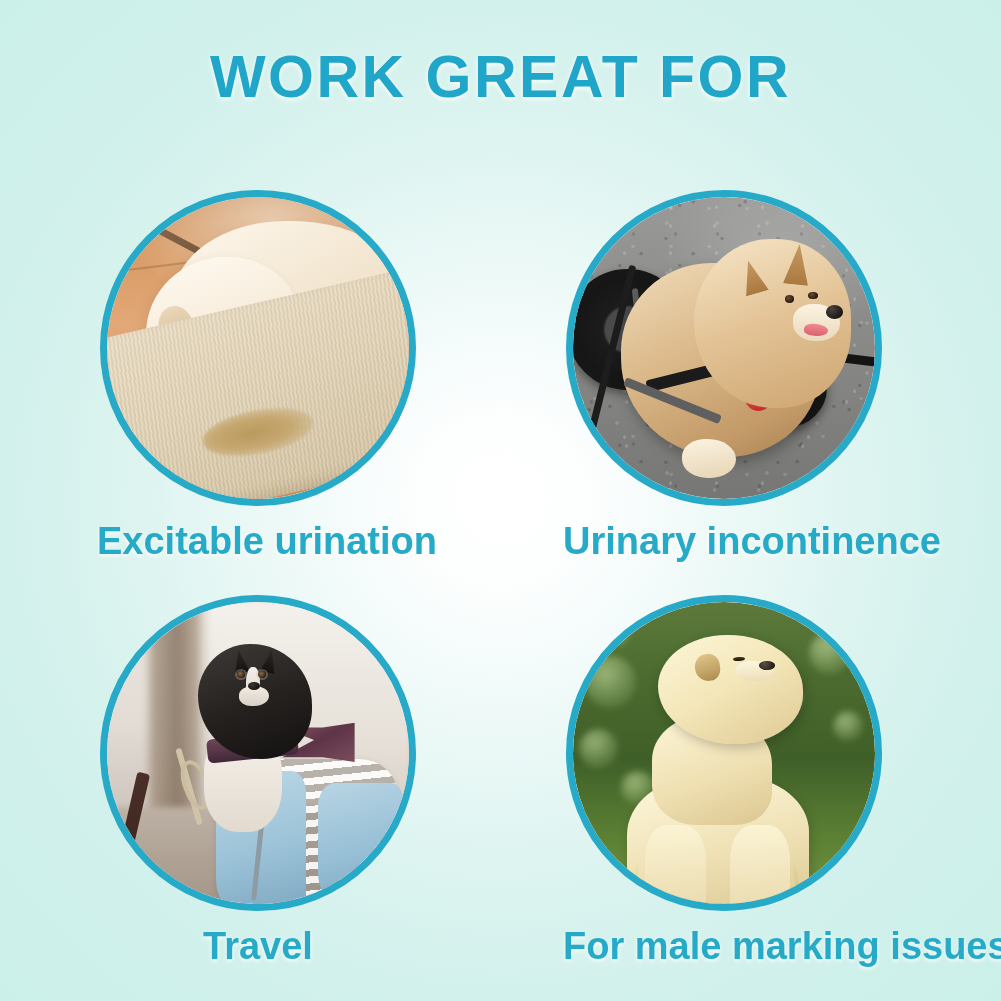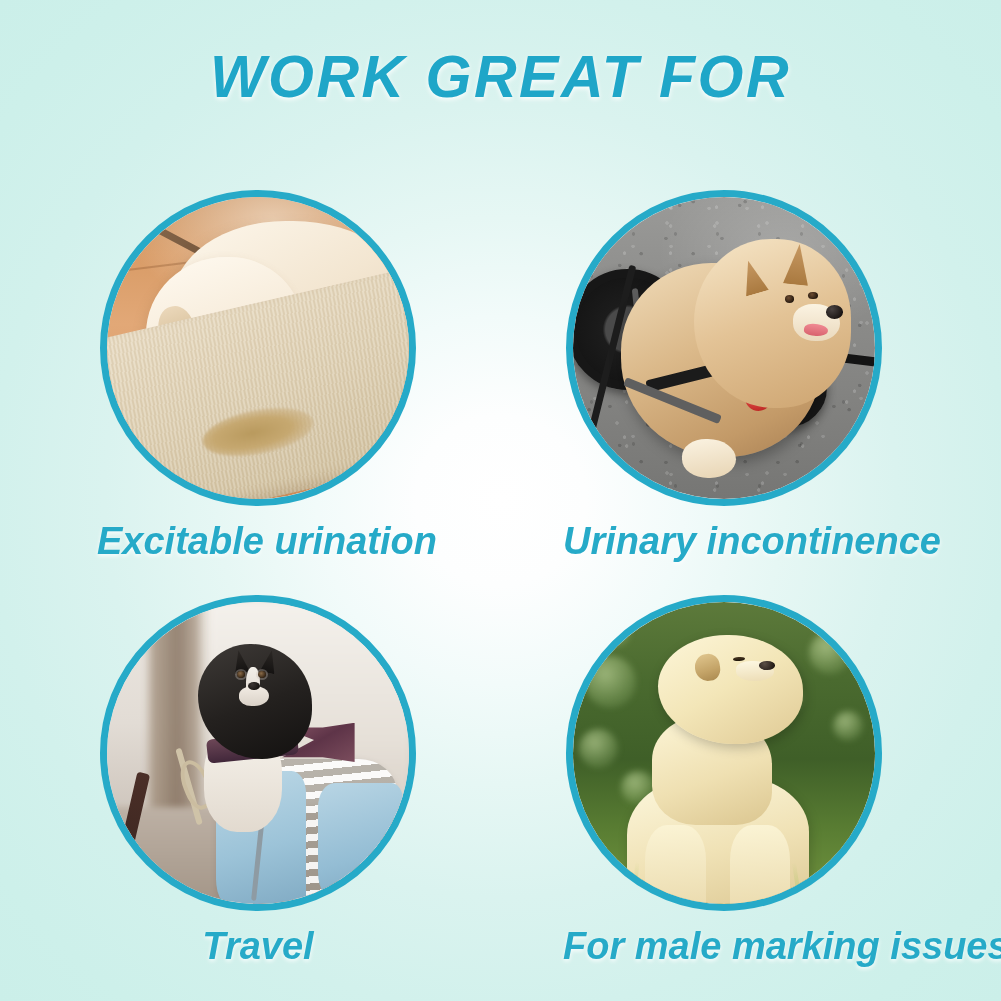--- a/index.html
+++ b/index.html
@@ -23,21 +23,20 @@
       radial-gradient(circle at 50% 50%,
         #ffffff 0%,
         #fdfefe 12%,
         #f2fbfa 26%,
         #e6f7f4 40%,
         #daf3ef 56%,
         #d2f1ec 72%,
         #cdf0ea 88%,
         #cbefe9 100%);
     overflow: hidden;
-    font-style: italic;
   }
 
   
   #title-bar {
     position: absolute;
     left: 0;
     top: 48px;
     width: 1001px;
     text-align: center;
   }

